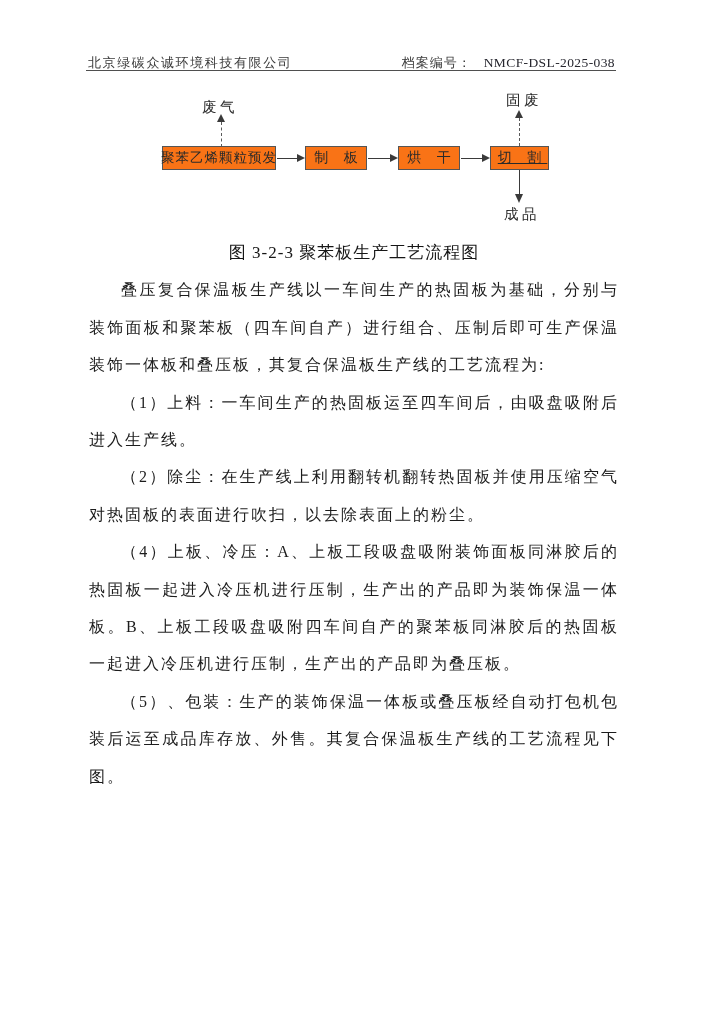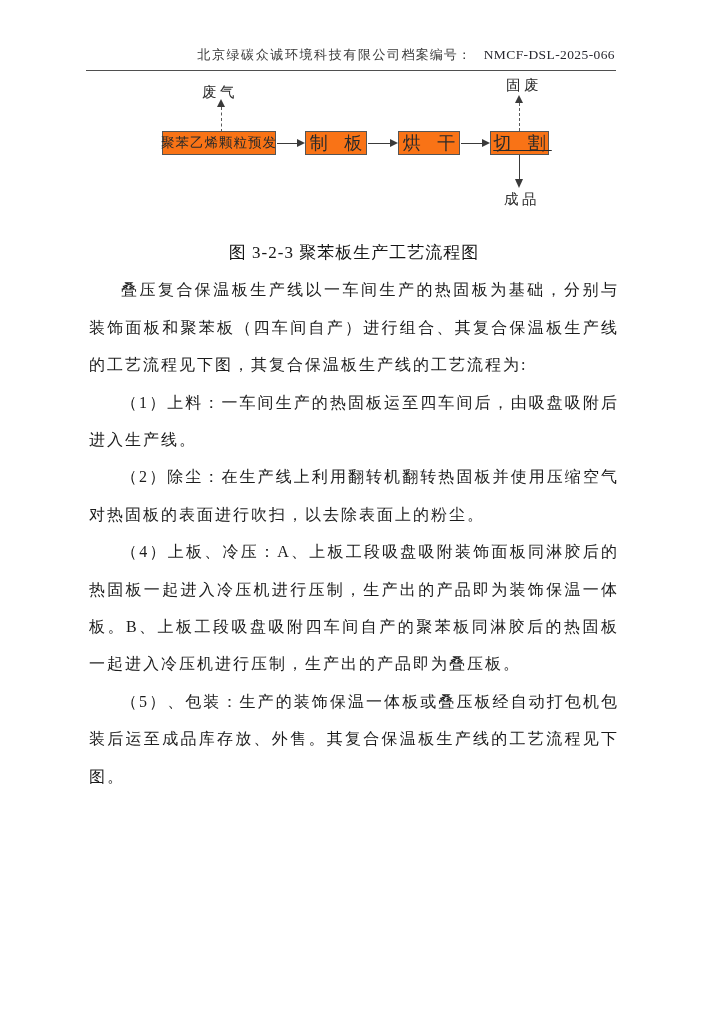--- a/index.html
+++ b/index.html
@@ -2,38 +2,38 @@
 <html><head>
 <meta charset="utf-8">
 <style>
   html,body{margin:0;padding:0;background:#ffffff;}
   .page{
     position:relative; width:723px; height:1024px; background:#ffffff;
     font-family:"Liberation Serif","DejaVu Serif",serif; color:#1f1f1f; overflow:hidden;
   }
   
   .hdr{
-    position:absolute; left:88px; top:46px; width:527px;
-    display:flex; justify-content:flex-end; align-items:baseline;
+    position:absolute; left:88px; top:54px; width:527px;
+    display:flex; justify-content:space-between; align-items:baseline;
     font-size:13px; color:#3a3a3a;
   }
   .hdr-company{letter-spacing:1.6px;}
   .hdr-right{display:flex; gap:12px; align-items:baseline;}
   .hdr-archive-label{letter-spacing:1px;}
   .hdr-archive-num{font-size:13.5px; letter-spacing:0.4px; color:#26262e;}
   .hdr-rule{position:absolute; left:86px; top:70px; width:530px; border-top:1.5px solid #4f4f4f;}
   
-  .flowchart{position:absolute; left:0; top:73px; width:652px; height:146px;}
+  .flowchart{position:absolute; left:0; top:88px; width:652px; height:146px;}
   .fc-box{
     position:absolute; height:24px; box-sizing:border-box;
     border:1.4px solid #555; background:#f97316;
     display:flex; align-items:center; justify-content:center;
     font-size:13.5px; color:#2a2a2a; letter-spacing:1px; white-space:nowrap;
   }
-  .fc-box.two{font-size:18px; letter-spacing:6px; text-indent:6px;}
+  .fc-box.two{font-size:14px; letter-spacing:6px; text-indent:6px;}
   .fc-label{position:absolute; font-size:14.5px; letter-spacing:3.5px; color:#2a2a2a; white-space:nowrap;}
   .harrow{position:absolute; height:0; border-top:1.4px solid #3a3a3a;}
   .harrow::after{
     content:""; position:absolute; right:-8px; top:-4.6px; width:0; height:0;
     border-left:8px solid #3a3a3a; border-top:4px solid transparent; border-bottom:4px solid transparent;
   }
   .vdash{position:absolute; width:0; border-left:1.5px dashed #5a5a5a;}
   .vdash::before{
     content:""; position:absolute; left:-4.8px; top:-8px; width:0; height:0;
     border-bottom:8px solid #3a3a3a; border-left:4px solid transparent; border-right:4px solid transparent;
@@ -60,21 +60,21 @@
 </style>
 </head>
 <body>
 
 <div class="page">
 
   <div class="hdr">
     <span class="hdr-company">北京绿碳众诚环境科技有限公司</span>
     <span class="hdr-right">
       <span class="hdr-archive-label">档案编号：</span>
-      <span class="hdr-archive-num">NMCF-DSL-2025-066</span>
+      <span class="hdr-archive-num">NMCF-DSL-2025-038</span>
     </span>
   </div>
   <div class="hdr-rule"></div>
 
   <div class="flowchart">
     <span class="fc-label" style="left:202px; top:10px;">废气</span>
     <div class="vdash" style="left:221px; top:34px; height:25px;"></div>
 
     <div class="fc-box" style="left:162px; top:58px; width:114px;">聚苯乙烯颗粒预发</div>
 
@@ -92,21 +92,21 @@
 
     <span class="fc-label" style="left:506px; top:3px;">固废</span>
     <div class="vdash" style="left:519px; top:30px; height:28px;"></div>
 
     <div class="vsolid" style="left:519px; top:82px; height:24px;"></div>
     <span class="fc-label" style="left:504px; top:117px;">成品</span>
   </div>
 
   <div class="content">
     <p class="fig-caption">图 3-2-3 聚苯板生产工艺流程图</p>
-    <p>叠压复合保温板生产线以一车间生产的热固板为基础，分别与装饰面板和聚苯板（四车间自产）进行组合、其复合保温板生产线的工艺流程见下图，其复合保温板生产线的工艺流程为:</p>
+    <p>叠压复合保温板生产线以一车间生产的热固板为基础，分别与装饰面板和聚苯板（四车间自产）进行组合、压制后即可生产保温装饰一体板和叠压板，其复合保温板生产线的工艺流程为:</p>
     <p>（1）上料：一车间生产的热固板运至四车间后，由吸盘吸附后进入生产线。</p>
     <p>（2）除尘：在生产线上利用翻转机翻转热固板并使用压缩空气对热固板的表面进行吹扫，以去除表面上的粉尘。</p>
     <p>（4）上板、冷压：A、上板工段吸盘吸附装饰面板同淋胶后的热固板一起进入冷压机进行压制，生产出的产品即为装饰保温一体板。B、上板工段吸盘吸附四车间自产的聚苯板同淋胶后的热固板一起进入冷压机进行压制，生产出的产品即为叠压板。</p>
     <p>（5）、包装：生产的装饰保温一体板或叠压板经自动打包机包装后运至成品库存放、外售。其复合保温板生产线的工艺流程见下图。</p>
   </div>
 
 
 </div>
 
 </body></html>

